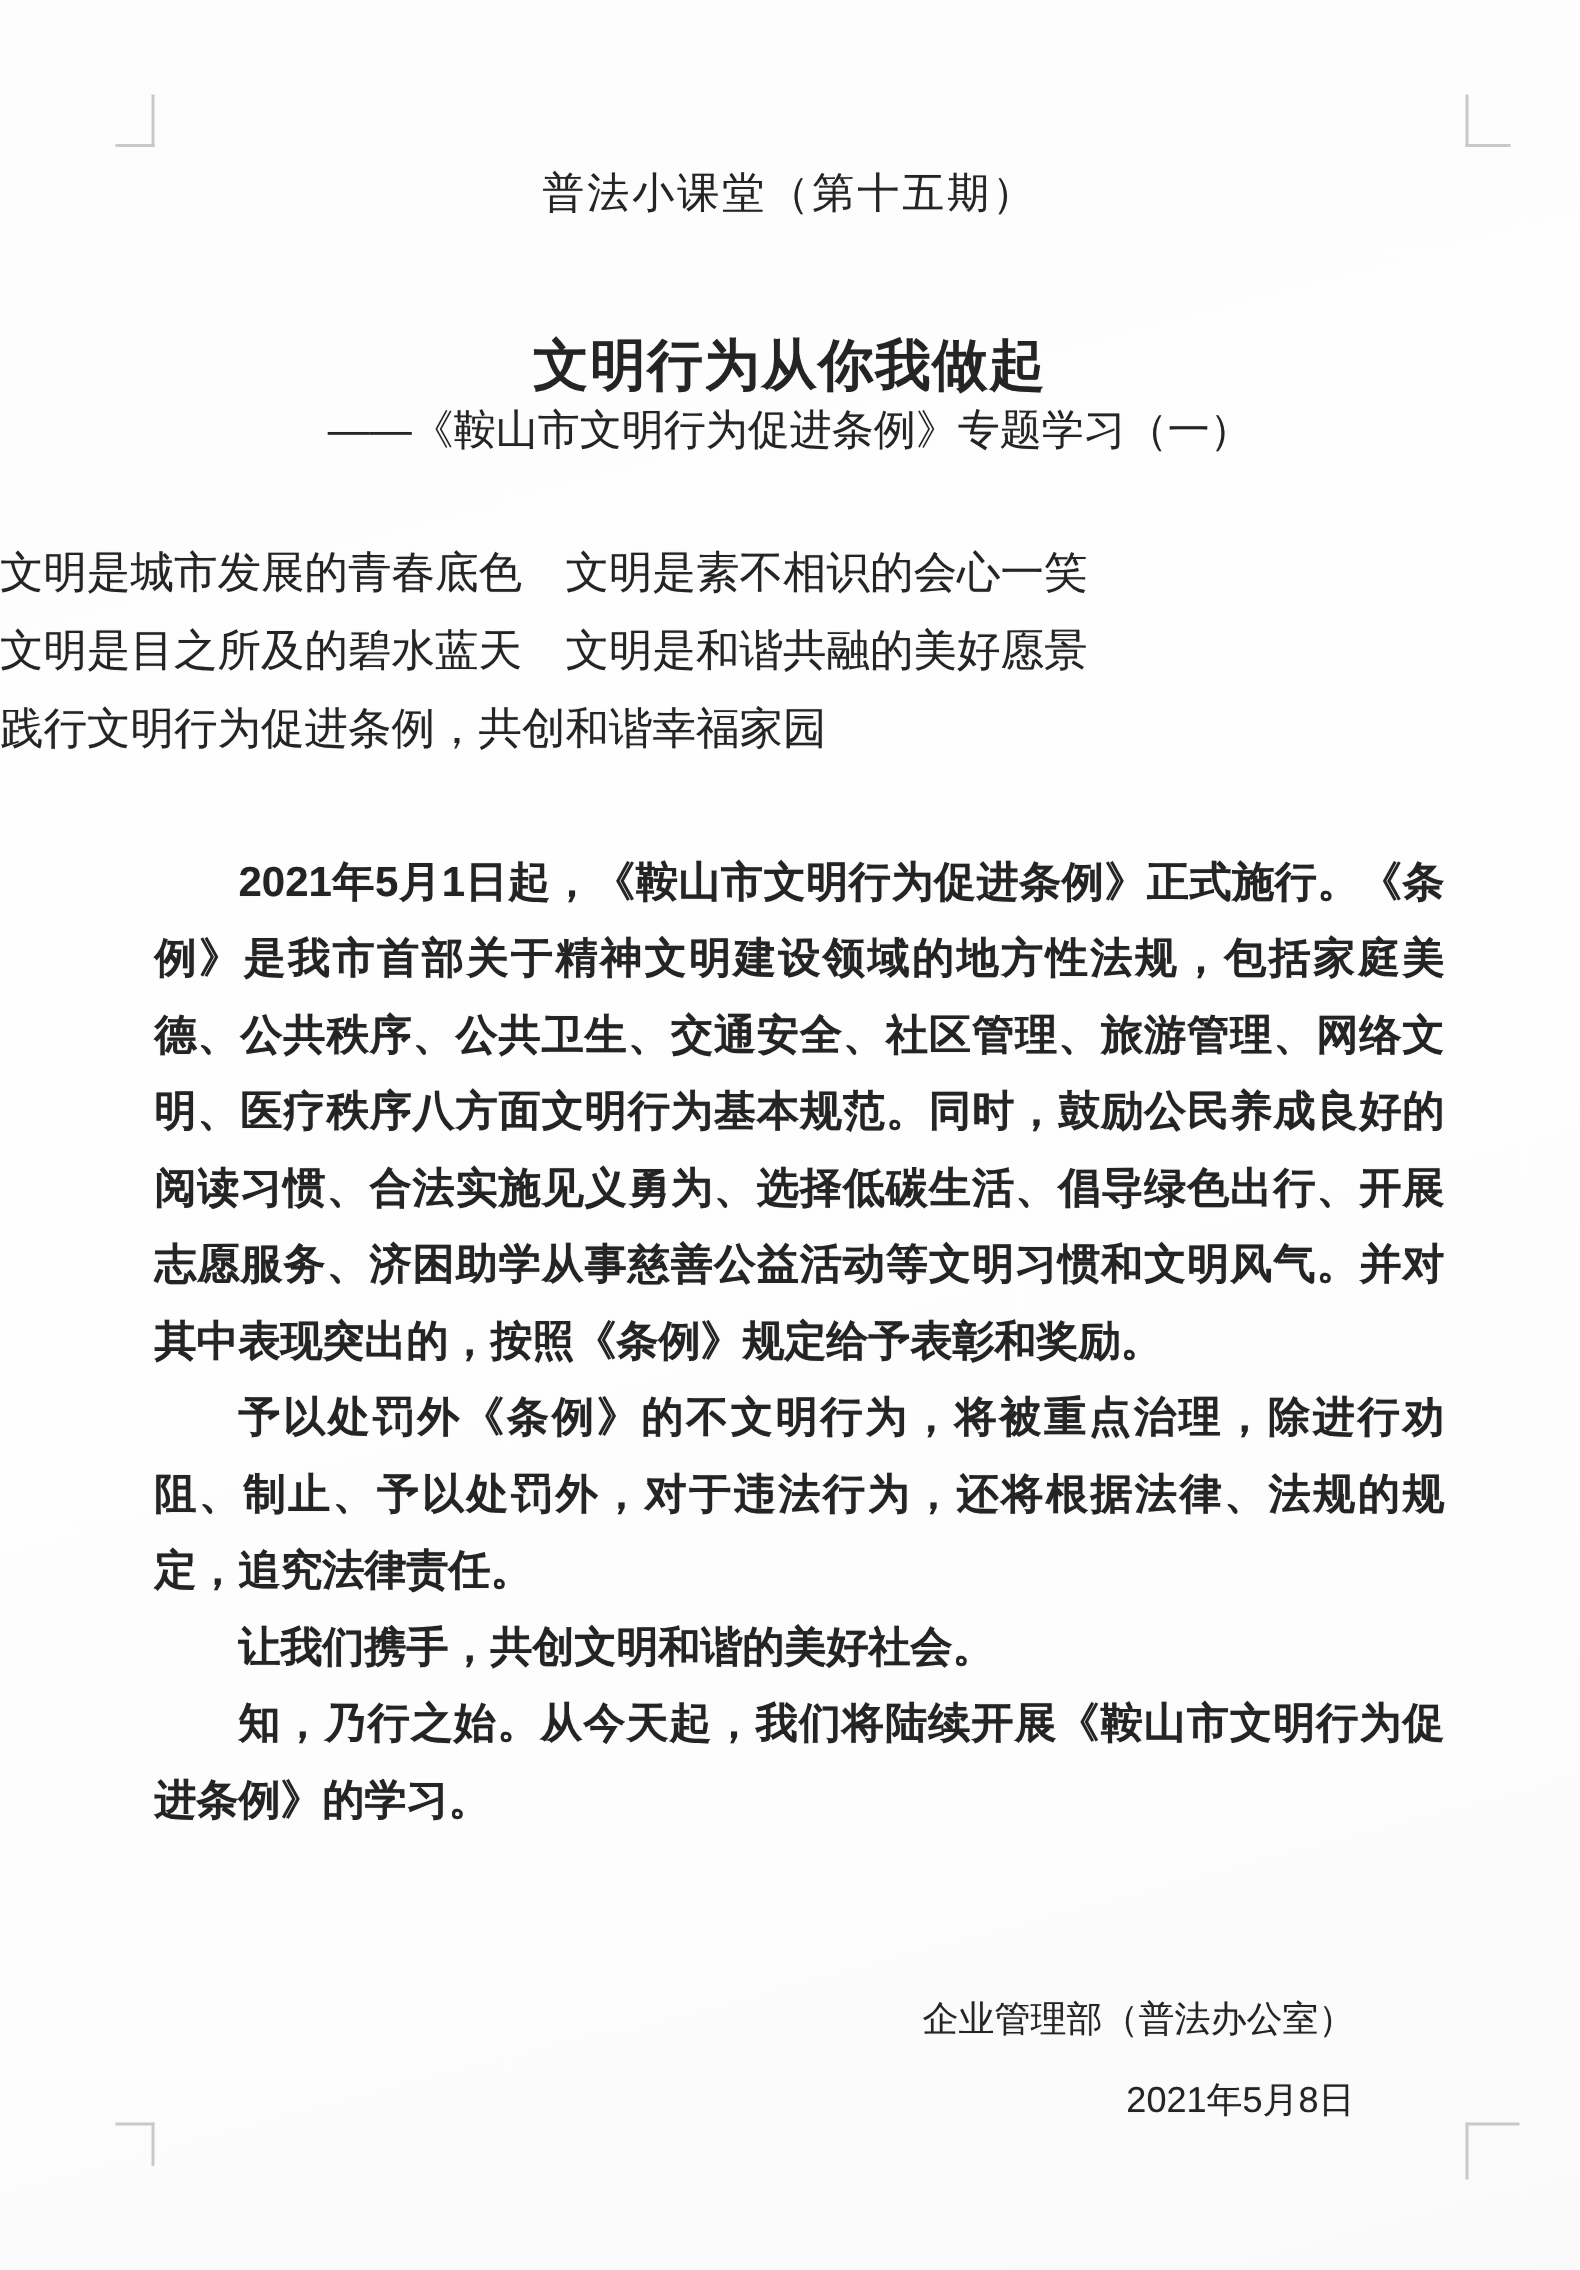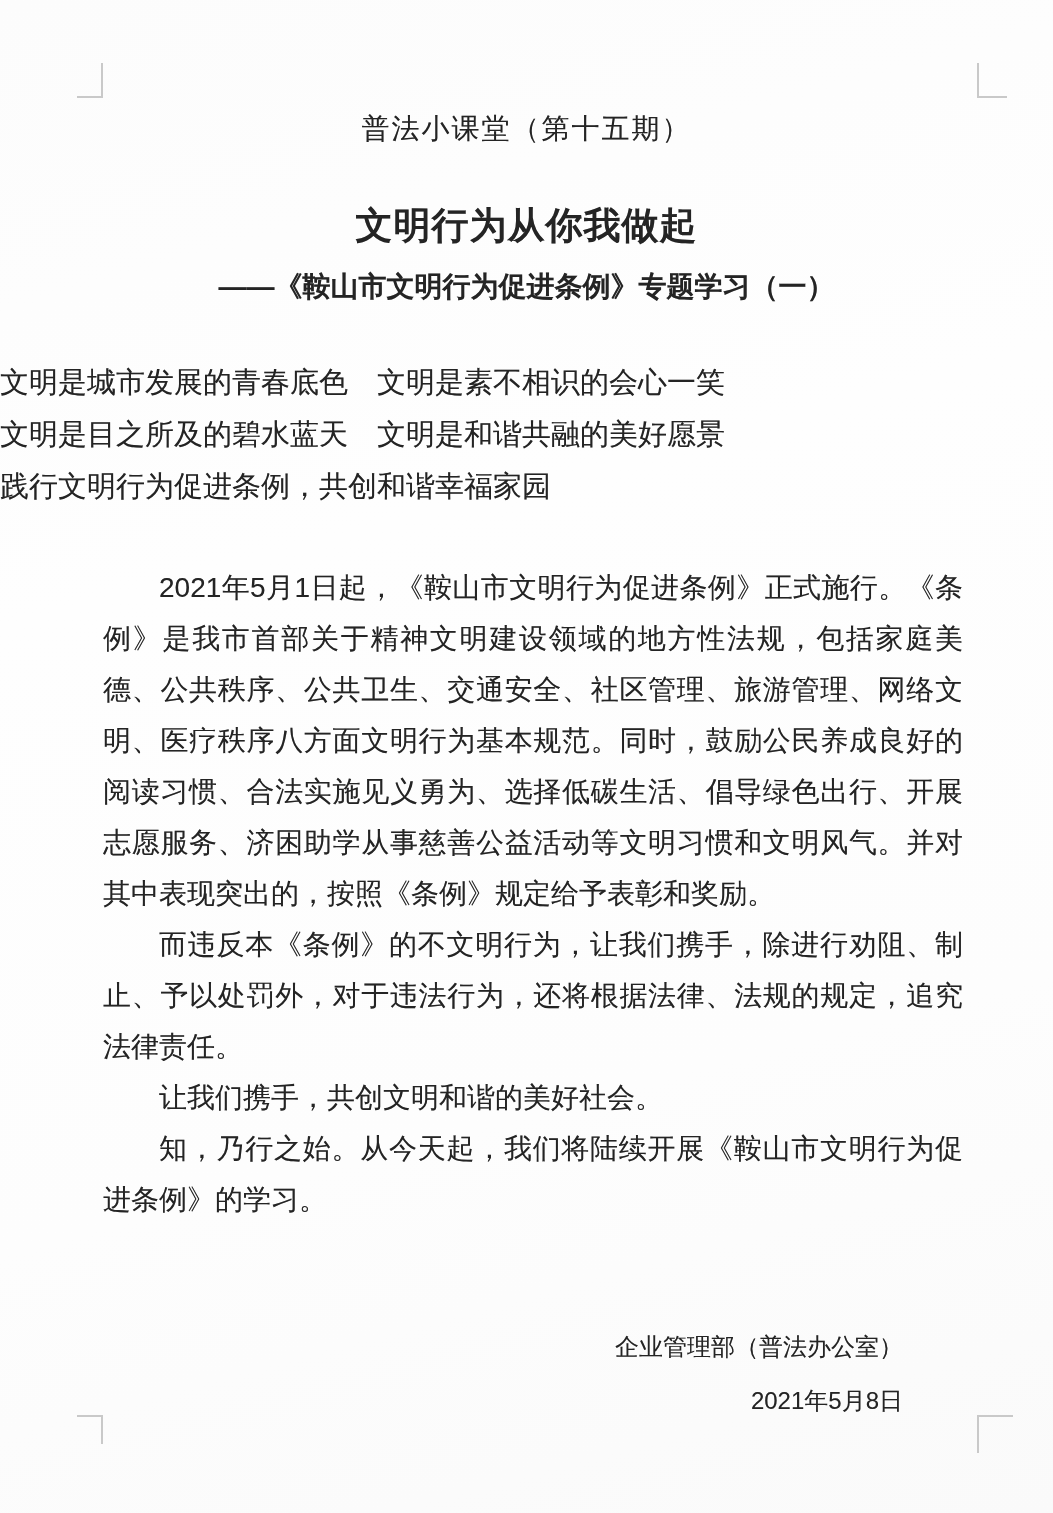--- a/index.html
+++ b/index.html
@@ -38,30 +38,30 @@
     width: 100%;
     text-align: center;
     white-space: nowrap;
   }
   .doc-header {
     top: 110px;
     font-size: 28px;
     letter-spacing: 2px;
   }
   .doc-title {
-    top: 201px;
+    top: 219px;
     font-size: 37px;
     font-weight: bold;
     letter-spacing: 1px;
     margin: 0;
   }
   .doc-subtitle {
     top: 268px;
     font-size: 28px;
-    font-weight: bold;
+    font-weight: normal;
   }
   .epigraph {
     position: absolute;
     top: 356px;
     left: 0;
     width: 100%;
     text-align: left;
     font-size: 29px;
     line-height: 52px;
     white-space: nowrap;
@@ -74,20 +74,21 @@
     top: 562px;
     left: 103px;
     width: 860px;
     font-size: 28px;
     line-height: 51px;
     text-align: justify;
   }
   .doc-body p {
     margin: 0;
     text-indent: 2em;
+    font-weight: bold;
   }
   .signature-block {
     position: absolute;
     top: 1320px;
     left: 503px;
     width: 400px;
     text-align: right;
     font-size: 24px;
     line-height: 54px;
     white-space: nowrap;
@@ -110,21 +111,21 @@
   <div class="center-line doc-subtitle">——《鞍山市文明行为促进条例》专题学习（一）</div>
 
   <div class="epigraph">
     <div>文明是城市发展的青春底色　文明是素不相识的会心一笑</div>
     <div>文明是目之所及的碧水蓝天　文明是和谐共融的美好愿景</div>
     <div class="slogan">践行文明行为促进条例，共创和谐幸福家园</div>
   </div>
 
   <div class="doc-body">
     <p>2021年5月1日起，《鞍山市文明行为促进条例》正式施行。《条例》是我市首部关于精神文明建设领域的地方性法规，包括家庭美德、公共秩序、公共卫生、交通安全、社区管理、旅游管理、网络文明、医疗秩序八方面文明行为基本规范。同时，鼓励公民养成良好的阅读习惯、合法实施见义勇为、选择低碳生活、倡导绿色出行、开展志愿服务、济困助学从事慈善公益活动等文明习惯和文明风气。并对其中表现突出的，按照《条例》规定给予表彰和奖励。</p>
-    <p>而违反本《条例》的不文明行为，让我们携手，除进行劝阻、制止、予以处罚外，对于违法行为，还将根据法律、法规的规定，追究法律责任。</p>
+    <p>予以处罚外《条例》的不文明行为，将被重点治理，除进行劝阻、制止、予以处罚外，对于违法行为，还将根据法律、法规的规定，追究法律责任。</p>
     <p>让我们携手，共创文明和谐的美好社会。</p>
     <p>知，乃行之始。从今天起，我们将陆续开展《鞍山市文明行为促进条例》的学习。</p>
   </div>
 
   <div class="signature-block">
     <div>企业管理部（普法办公室）</div>
     <div>2021年5月8日</div>
   </div>
 
 </div>

